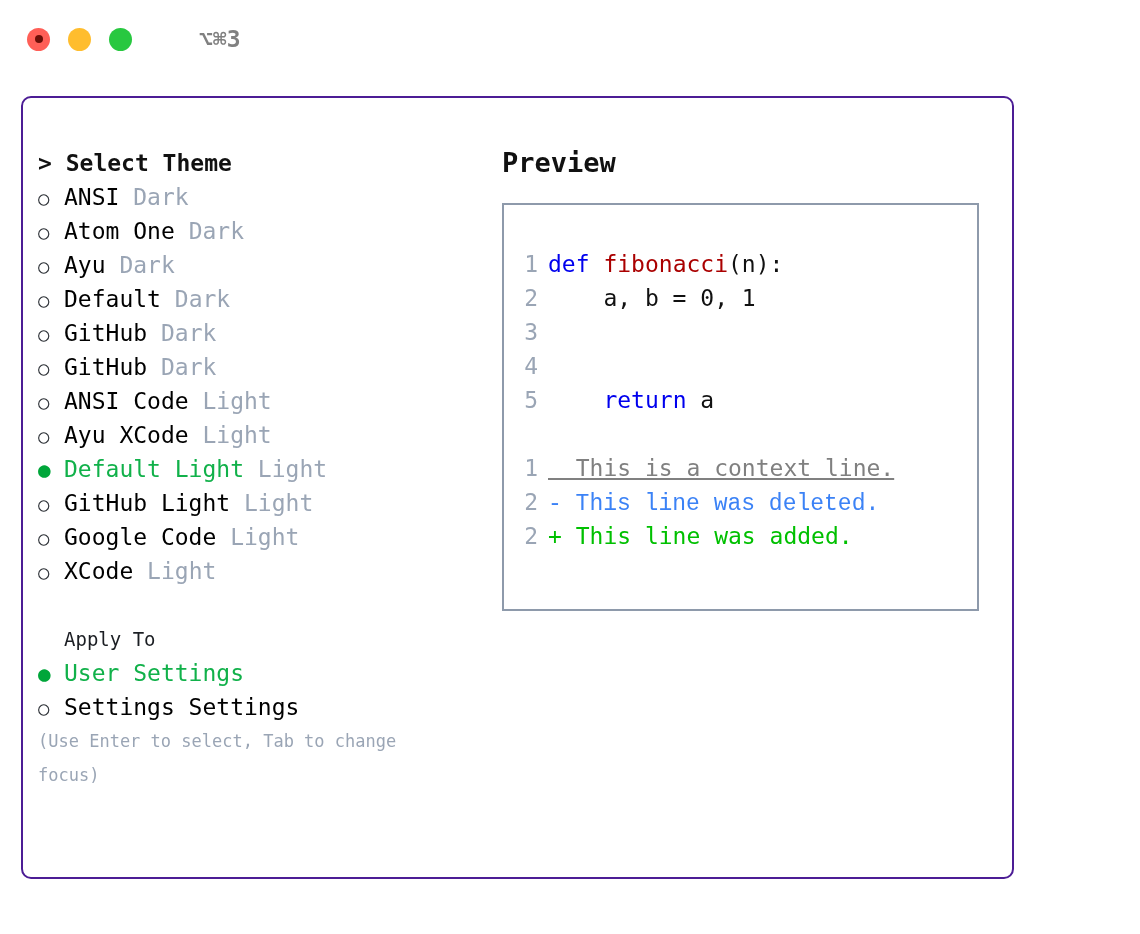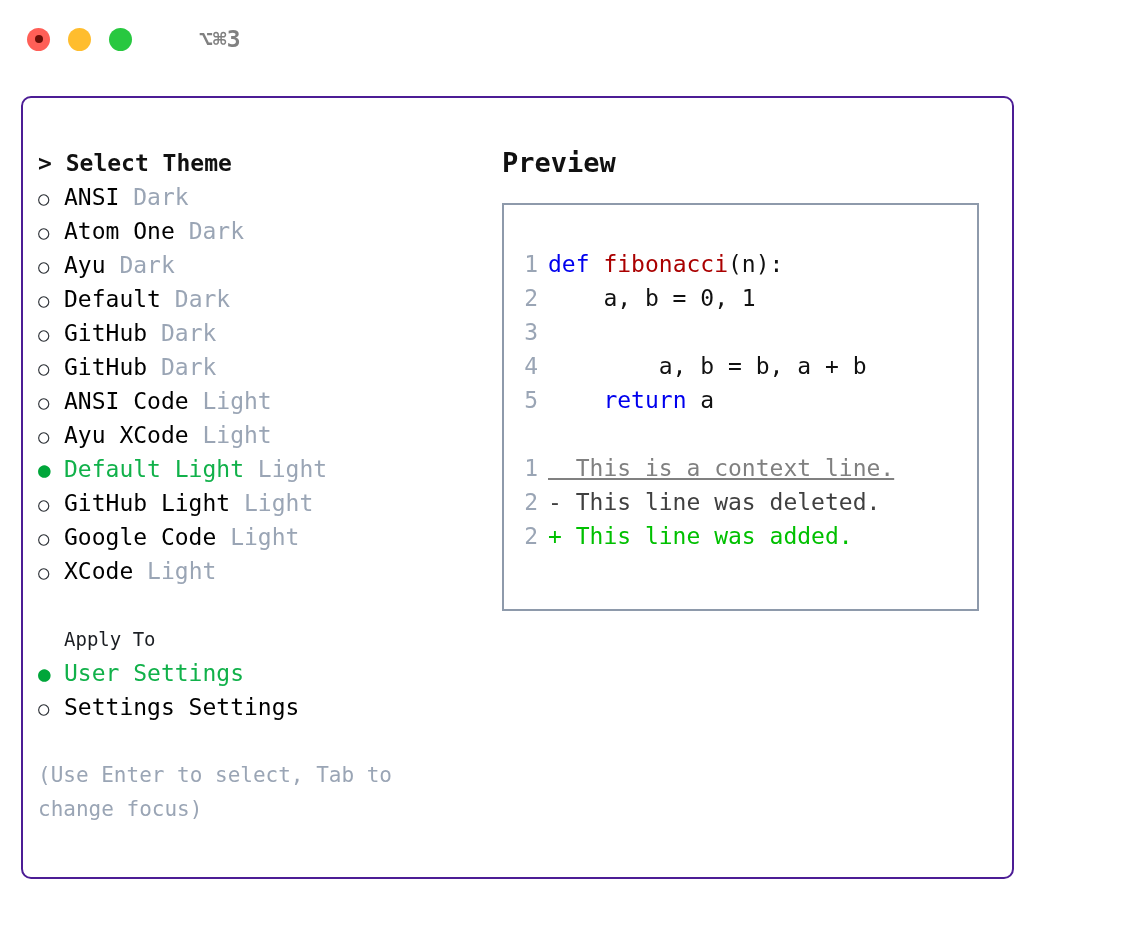--- a/index.html
+++ b/index.html
@@ -120,22 +120,21 @@
   .section-title {
     font-size: 19px;
     color: #1b1e23;
     line-height: 34px;
     height: 34px;
     padding-left: 26px;
     white-space: pre;
   }
 
   .hint {
-    margin-top: 34px;
-    font-size: 21px;
+    font-size: 17px;
     line-height: 34px;
     color: #9aa5b5;
     width: 420px;
     white-space: pre-wrap;
   }
 
   
   .right-col {
     position: absolute;
     left: 479px;
@@ -178,21 +177,21 @@
   }
   .code-text { white-space: pre; }
 
   .tok-kw   { color: #0000ee; }
   .tok-fn   { color: #aa0000; }
   .tok-plain{ color: #111111; }
 
   .blank-line { height: 34px; }
 
   .diff-ctx  { color: #808080; text-decoration: underline; }
-  .diff-del  { color: #404040; }
+  .diff-del  { color: #3b82f6; font-family: Liberation Mono, monospace; }
   .diff-add  { color: #00c000; }
 </style>
 </head>
 <body>
 
 <div id="page">
 
   <div class="titlebar">
     <div class="lights">
       <div class="light red">
@@ -238,21 +237,21 @@
       </div>
 
       <div class="right-col">
         <div class="preview-title">Preview</div>
 
         <div class="preview-panel">
           <div id="code-lines">
               <div class="code-line"><span class="lineno">1</span><span class="code-text"><span class="tok-kw">def </span><span class="tok-fn">fibonacci</span><span class="tok-plain">(n):</span></span></div>
               <div class="code-line"><span class="lineno">2</span><span class="code-text"><span class="tok-plain">    a, b = 0, 1</span></span></div>
               <div class="code-line"><span class="lineno">3</span></div>
-              <div class="code-line"><span class="lineno">4</span><span class="code-text"><span class="tok-plain">        a, b = b, a + b</span></span></div>
+              <div class="code-line"><span class="lineno">4</span></div>
               <div class="code-line"><span class="lineno">5</span><span class="code-text"><span class="tok-plain">    </span><span class="tok-kw">return</span><span class="tok-plain"> a</span></span></div>
             </div>
           <div class="blank-line"></div>
           <div id="diff-lines">
               <div class="code-line"><span class="lineno">1</span><span class="code-text diff-ctx">  This is a context line.</span></div>
               <div class="code-line"><span class="lineno">2</span><span class="code-text diff-del">- This line was deleted.</span></div>
               <div class="code-line"><span class="lineno">2</span><span class="code-text diff-add">+ This line was added.</span></div>
             </div>
         </div>
       </div>

